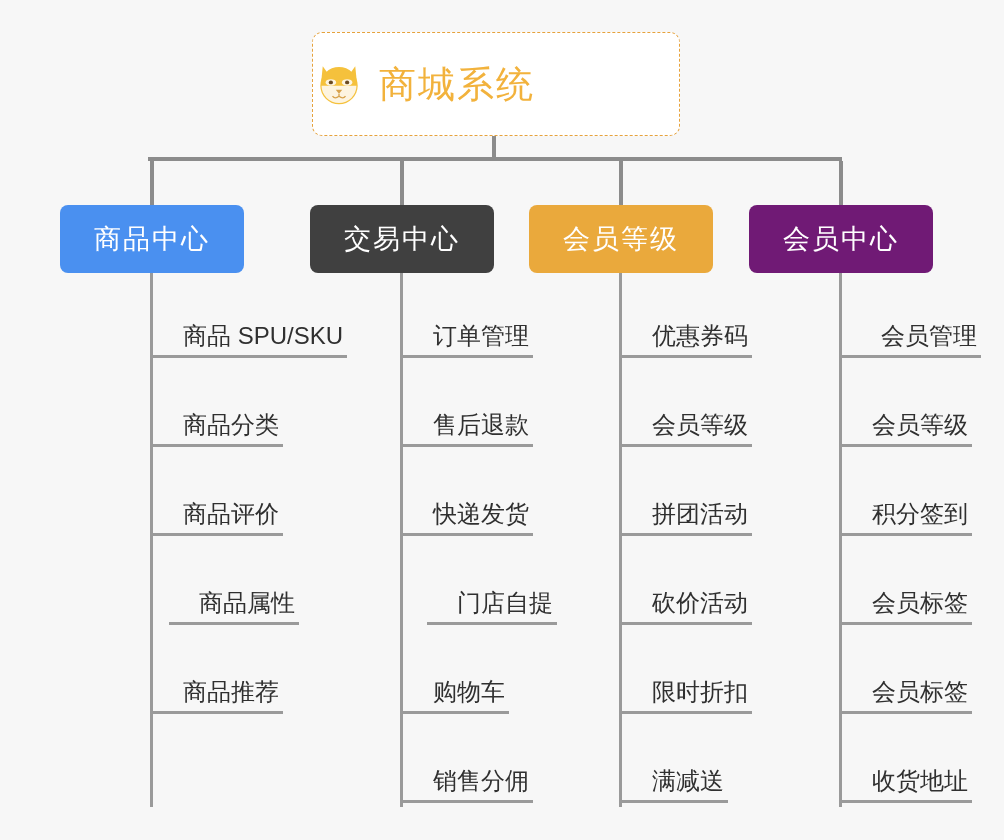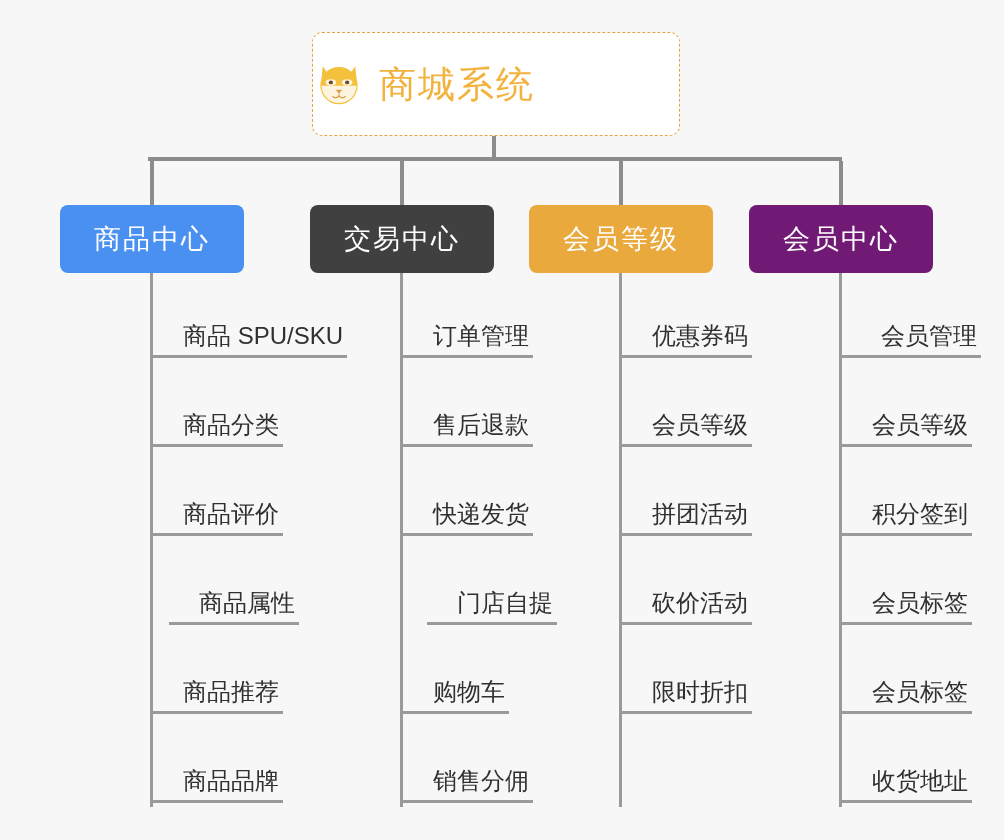--- a/index.html
+++ b/index.html
@@ -176,23 +176,20 @@
         </div>
         <div class="leaf">
           <span class="leaf-label" style="border-bottom-color: rgb(154, 154, 154); margin-top: 44px;">商品评价</span>
         </div>
         <div class="leaf">
           <span class="leaf-label" style="border-bottom-color: rgb(154, 154, 154); margin-left: 16px;">商品属性</span>
         </div>
         <div class="leaf">
           <span class="leaf-label" style="border-bottom-color: rgb(154, 154, 154);">商品推荐</span>
         </div>
-        <div class="leaf">
-          <span class="leaf-label" style="border-bottom-color: rgb(154, 154, 154);">商品品牌</span>
-        </div>
       </div>
   </div>
 
   <div class="branch" id="col-1">
     <div class="branch-drop" style="background: rgb(140, 140, 140);"></div>
     <div class="branch-head" style="background: #404040; font-family: Liberation Mono, monospace;">交易中心</div>
     <div class="spine" style="height: 534px; background: rgb(154, 154, 154);"></div>
     <div class="leaves">
         <div class="leaf">
           <span class="leaf-label" style="border-bottom-color: rgb(154, 154, 154);">订单管理</span>
@@ -228,20 +225,23 @@
         </div>
         <div class="leaf">
           <span class="leaf-label" style="border-bottom-color: rgb(154, 154, 154);">拼团活动</span>
         </div>
         <div class="leaf">
           <span class="leaf-label" style="border-bottom-color: rgb(154, 154, 154); text-align: center;">砍价活动</span>
         </div>
         <div class="leaf">
           <span class="leaf-label" style="border-bottom-color: rgb(154, 154, 154);">限时折扣</span>
         </div>
+        <div class="leaf">
+          <span class="leaf-label" style="border-bottom-color: rgb(154, 154, 154);">满减送</span>
+        </div>
       </div>
   </div>
 
   <div class="branch" id="col-3">
     <div class="branch-drop" style="background: rgb(140, 140, 140);"></div>
     <div class="branch-head" style="background: #701a75;">会员中心</div>
     <div class="spine" style="height: 534px; background: rgb(154, 154, 154);"></div>
     <div class="leaves">
         <div class="leaf">
           <span class="leaf-label" style="border-bottom-color: rgb(154, 154, 154); padding-left: 39px;">会员管理</span>

